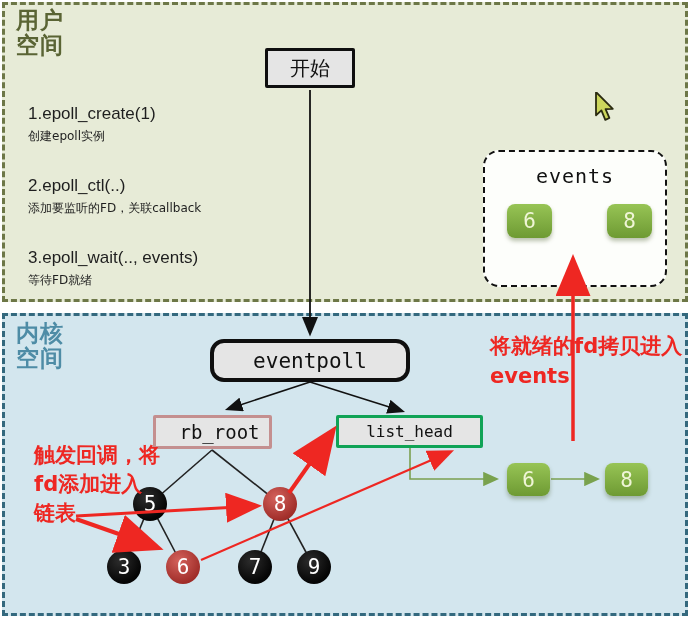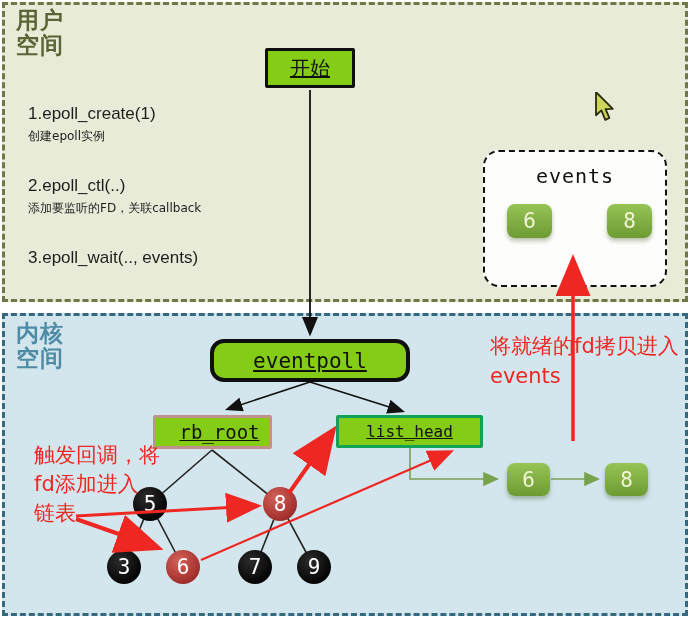--- a/index.html
+++ b/index.html
@@ -8,24 +8,23 @@
     font-family:"DejaVu Sans",sans-serif;background:#fff;
   }
   .region{position:absolute;box-sizing:border-box;}
   .region.user{left:2px;top:2px;width:686px;height:300px;background:#e7ebd7;border:3px dashed #6d7747;}
   .region.kernel{left:2px;top:313px;width:686px;height:303px;background:#d3e6ee;border:3px dashed #34697e;}
   .space-label{position:absolute;width:48px;font-size:23px;font-weight:bold;line-height:25px;letter-spacing:1px;}
   .space-label.user{left:16px;top:8px;color:#5a6434;}
   .space-label.kernel{left:16px;top:321px;color:#4e8ca6;}
   .layer{position:absolute;left:0;top:0;width:691px;height:618px;pointer-events:none;}
   .nodebox{
-    position:absolute;box-sizing:border-box;background:#84cc16;display:flex;
+    position:absolute;box-sizing:border-box;background:#e5e5e5;display:flex;
     align-items:center;justify-content:center;color:#111;
     font-family:"DejaVu Sans Mono",monospace;
-    text-decoration:underline;
   }
   .start-box{left:265px;top:48px;width:90px;height:40px;border:3.5px solid #0f0f0f;font-family:"DejaVu Sans",sans-serif;font-size:20px;border-radius:2px;}
   .eventpoll-box{left:210px;top:339px;width:200px;height:43px;border:4px solid #0f0f0f;font-size:21px;border-radius:14px;}
   .rbroot-box{left:153px;top:415px;width:119px;height:34px;border:3px solid #c48f8f;font-size:19px;border-radius:2px;padding-left:14px;}
   .listhead-box{left:336px;top:415px;width:147px;height:33px;border:3.5px solid #10a356;font-size:16px;border-radius:2px;}
   .steps{position:absolute;left:28px;top:102px;width:310px;color:#1e1e1e;}
   .step{margin-bottom:26px;}
   .step .code{font-family:Liberation Sans, sans-serif;font-size:17px;line-height:23px;}
   .step .desc{font-size:12px;line-height:23px;}
   .events-box{
@@ -40,21 +39,21 @@
     display:flex;align-items:center;justify-content:center;
     color:#eff5d6;font-family:"DejaVu Sans Mono",monospace;font-size:21px;
   }
   .tree-node{
     position:absolute;width:34px;height:34px;border-radius:50%;
     display:flex;align-items:center;justify-content:center;
     color:#fff;font-family:"DejaVu Sans Mono",monospace;font-size:21px;
   }
   .tree-node.black{background:radial-gradient(circle at 38% 32%,#2c2c2c,#050505 70%);}
   .tree-node.red{background:radial-gradient(circle at 38% 32%,#d4625c,#9e2b27 75%);}
-  .red-note{position:absolute;color:#ee2722;font-weight:normal;}
+  .red-note{position:absolute;color:#ee2722;font-weight:bold;}
   .note-callback{left:14px;top:441px;font-size:21px;line-height:29px;margin-left:20px;}
   .note-copy{left:490px;top:331px;font-size:21px;line-height:30px;}
 </style>
 </head>
 <body>
 
 <div class="stage">
 
   <div class="region user"></div>
   <div class="region kernel"></div>
@@ -90,20 +89,21 @@
     <div class="step">
       <div class="code">1.epoll_create(1)</div>
       <div class="desc">创建epoll实例</div>
     </div>
     <div class="step">
       <div class="code">2.epoll_ctl(..)</div>
       <div class="desc">添加要监听的FD，关联callback</div>
     </div>
     <div class="step">
       <div class="code">3.epoll_wait(.., events)</div>
+      <div class="desc">等待FD就绪</div>
     </div>
   </div>
 
   <div class="events-box">
     <div class="events-title">events</div>
     <div class="fd-cell" style="left:22px;top:52px;">6</div>
     <div class="fd-cell" style="left:122px;top:52px;">8</div>
   </div>
 
   <svg style="position:absolute;left:594px;top:92px;" width="22" height="30" viewBox="0 0 14 20">

